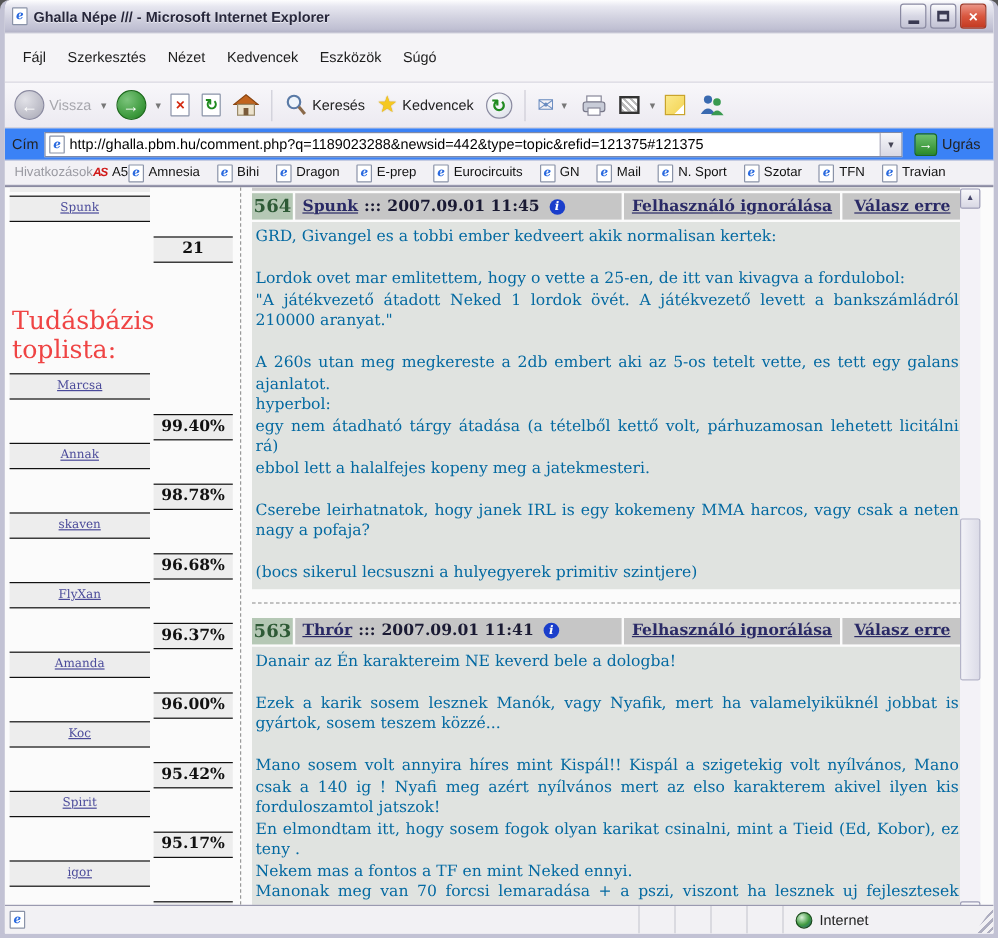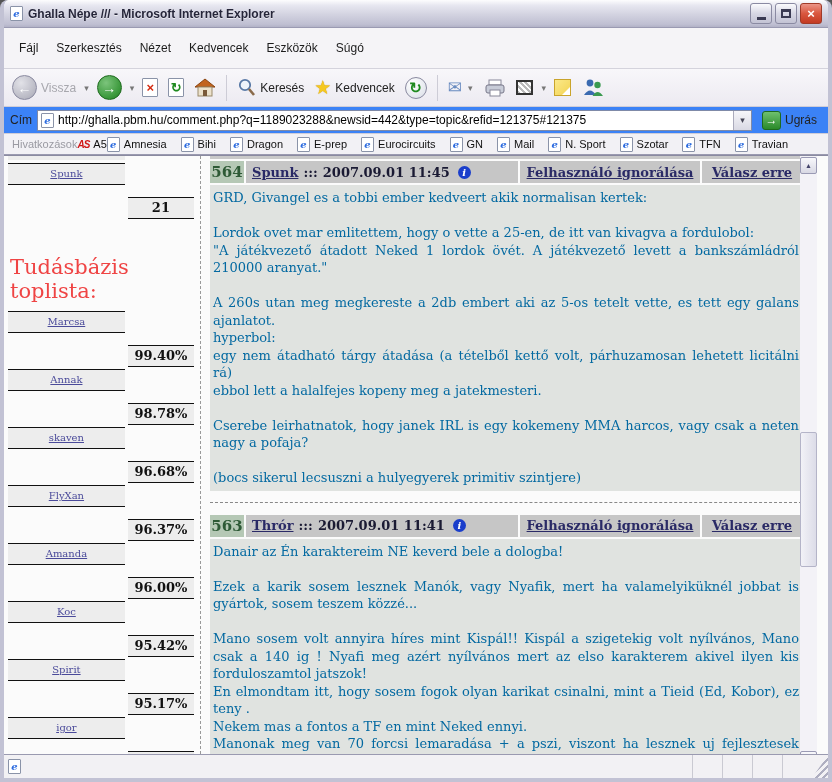--- a/index.html
+++ b/index.html
@@ -446,16 +446,20 @@
   </div>
 
   <div class="statusbar">
     <span class="st-left">
       <span class="mini-ie">e</span>
     </span>
     <span class="st-mini"></span>
     <span class="st-mini"></span>
     <span class="st-mini"></span>
     <span class="st-mini"></span>
+    <span class="st-net">
+      <span class="globe"></span>
+      <span>Internet</span>
+    </span>
     <span class="grip"></span>
   </div>
 
 </div>
 
 </body></html>

